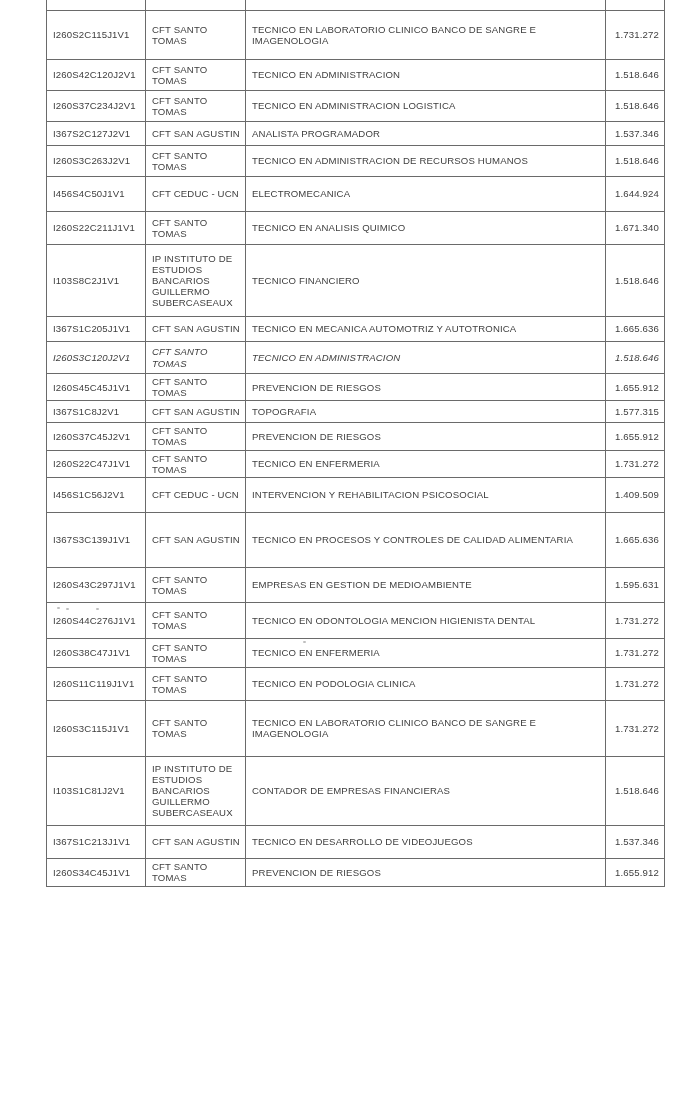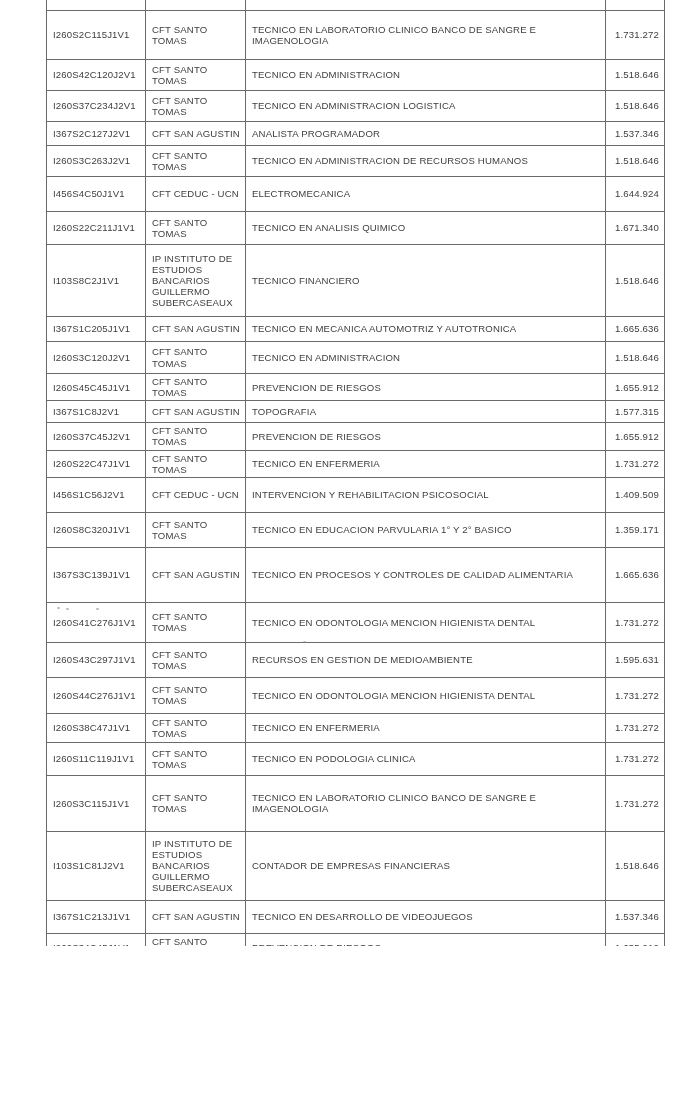--- a/index.html
+++ b/index.html
@@ -127,21 +127,21 @@
             <td class="institution-cell">IP INSTITUTO DE ESTUDIOS BANCARIOS GUILLERMO SUBERCASEAUX</td>
             <td class="program-cell">TECNICO FINANCIERO</td>
             <td class="value-cell">1.518.646</td>
           </tr>
           <tr style="height: 25px;">
             <td class="code-cell">I367S1C205J1V1</td>
             <td class="institution-cell">CFT SAN AGUSTIN</td>
             <td class="program-cell">TECNICO EN MECANICA AUTOMOTRIZ Y AUTOTRONICA</td>
             <td class="value-cell">1.665.636</td>
           </tr>
-          <tr style="height: 32px;">
+          <tr style="height: 32px; font-style: italic;">
             <td class="code-cell">I260S3C120J2V1</td>
             <td class="institution-cell">CFT SANTO TOMAS</td>
             <td class="program-cell">TECNICO EN ADMINISTRACION</td>
             <td class="value-cell">1.518.646</td>
           </tr>
           <tr style="height: 26px;">
             <td class="code-cell">I260S45C45J1V1</td>
             <td class="institution-cell">CFT SANTO TOMAS</td>
             <td class="program-cell">PREVENCION DE RIESGOS</td>
             <td class="value-cell">1.655.912</td>
@@ -163,42 +163,30 @@
             <td class="institution-cell">CFT SANTO TOMAS</td>
             <td class="program-cell">TECNICO EN ENFERMERIA</td>
             <td class="value-cell">1.731.272</td>
           </tr>
           <tr style="height: 35px;">
             <td class="code-cell">I456S1C56J2V1</td>
             <td class="institution-cell">CFT CEDUC - UCN</td>
             <td class="program-cell">INTERVENCION Y REHABILITACION PSICOSOCIAL</td>
             <td class="value-cell">1.409.509</td>
           </tr>
-          <tr style="height: 35px;">
-            <td class="code-cell">I260S8C320J1V1</td>
-            <td class="institution-cell">CFT SANTO TOMAS</td>
-            <td class="program-cell">TECNICO EN EDUCACION PARVULARIA 1° Y 2° BASICO</td>
-            <td class="value-cell">1.359.171</td>
-          </tr>
           <tr style="height: 55px;">
             <td class="code-cell">I367S3C139J1V1</td>
             <td class="institution-cell">CFT SAN AGUSTIN</td>
             <td class="program-cell">TECNICO EN PROCESOS Y CONTROLES DE CALIDAD ALIMENTARIA</td>
             <td class="value-cell">1.665.636</td>
           </tr>
-          <tr style="height: 40px;">
-            <td class="code-cell">I260S41C276J1V1</td>
-            <td class="institution-cell">CFT SANTO TOMAS</td>
-            <td class="program-cell">TECNICO EN ODONTOLOGIA MENCION HIGIENISTA DENTAL</td>
-            <td class="value-cell">1.731.272</td>
-          </tr>
           <tr style="height: 35px;">
             <td class="code-cell">I260S43C297J1V1</td>
             <td class="institution-cell">CFT SANTO TOMAS</td>
-            <td class="program-cell">RECURSOS EN GESTION DE MEDIOAMBIENTE</td>
+            <td class="program-cell">EMPRESAS EN GESTION DE MEDIOAMBIENTE</td>
             <td class="value-cell">1.595.631</td>
           </tr>
           <tr style="height: 36px;">
             <td class="code-cell">I260S44C276J1V1</td>
             <td class="institution-cell">CFT SANTO TOMAS</td>
             <td class="program-cell">TECNICO EN ODONTOLOGIA MENCION HIGIENISTA DENTAL</td>
             <td class="value-cell">1.731.272</td>
           </tr>
           <tr style="height: 29px;">
             <td class="code-cell">I260S38C47J1V1</td>

